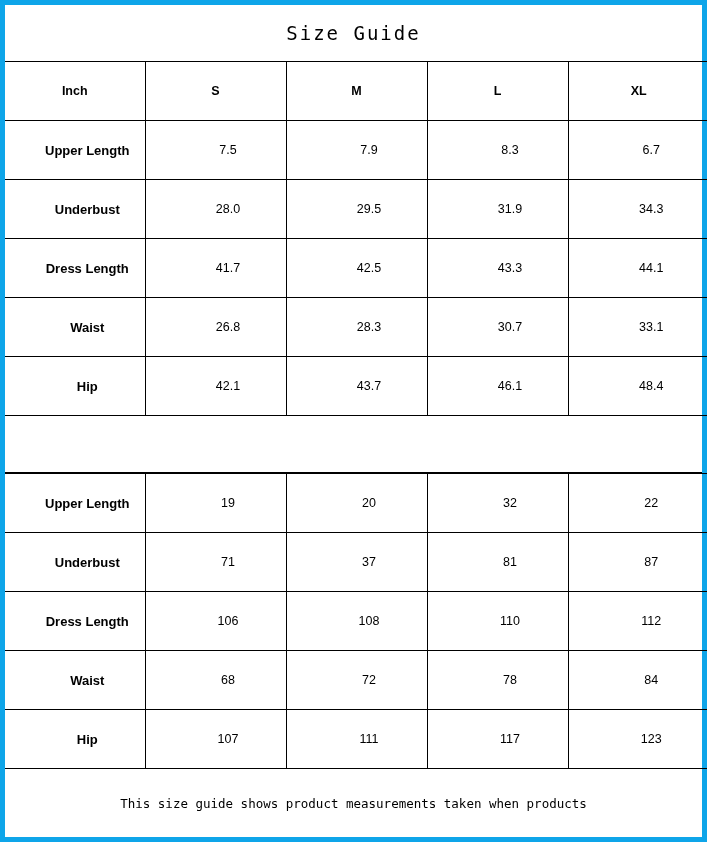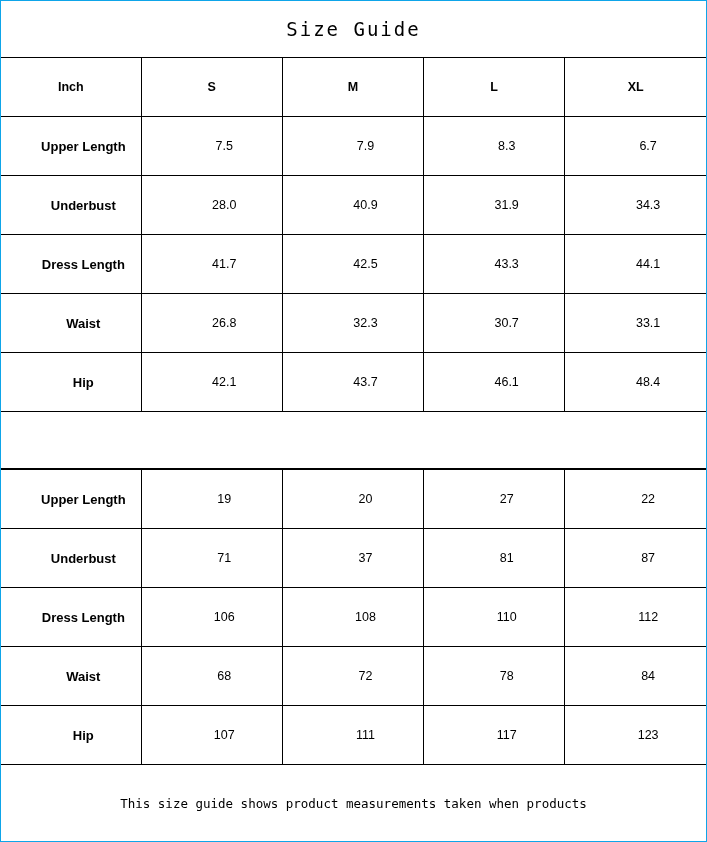--- a/index.html
+++ b/index.html
@@ -13,21 +13,21 @@
     font-family: "Liberation Sans", sans-serif;
     color: #000000;
     overflow: hidden;
   }
   .page {
     width: 707px;
     height: 842px;
     box-sizing: border-box;
     display: flex;
     flex-direction: column;
-    border: 1px solid #0ea5e9;
+    border: 5px solid #0ea5e9;
     background: #ffffff;
   }
   .title {
     height: 56px;
     display: flex;
     align-items: center;
     justify-content: center;
     font-family: "DejaVu Sans Mono", monospace;
     font-size: 19px;
     letter-spacing: 2px;
@@ -114,35 +114,35 @@
       <tr class="data-row">
         <td>Upper Length</td>
         <td>7.5</td>
         <td>7.9</td>
         <td>8.3</td>
         <td>6.7</td>
       </tr>
       <tr class="data-row">
         <td>Underbust</td>
         <td>28.0</td>
-        <td>40.9</td>
+        <td>29.5</td>
         <td>31.9</td>
         <td>34.3</td>
       </tr>
       <tr class="data-row">
         <td>Dress Length</td>
         <td>41.7</td>
         <td>42.5</td>
         <td>43.3</td>
         <td>44.1</td>
       </tr>
       <tr class="data-row">
         <td>Waist</td>
         <td>26.8</td>
-        <td>32.3</td>
+        <td>28.3</td>
         <td>30.7</td>
         <td>33.1</td>
       </tr>
       <tr class="data-row">
         <td>Hip</td>
         <td>42.1</td>
         <td>43.7</td>
         <td>46.1</td>
         <td>48.4</td>
       </tr>
@@ -157,21 +157,21 @@
       <col class="size-col">
       <col class="size-col">
       <col class="size-col">
       <col class="size-col">
     </colgroup>
     <tbody>
       <tr class="data-row">
         <td>Upper Length</td>
         <td>19</td>
         <td>20</td>
-        <td>27</td>
+        <td>32</td>
         <td>22</td>
       </tr>
       <tr class="data-row">
         <td>Underbust</td>
         <td>71</td>
         <td>37</td>
         <td>81</td>
         <td>87</td>
       </tr>
       <tr class="data-row">

